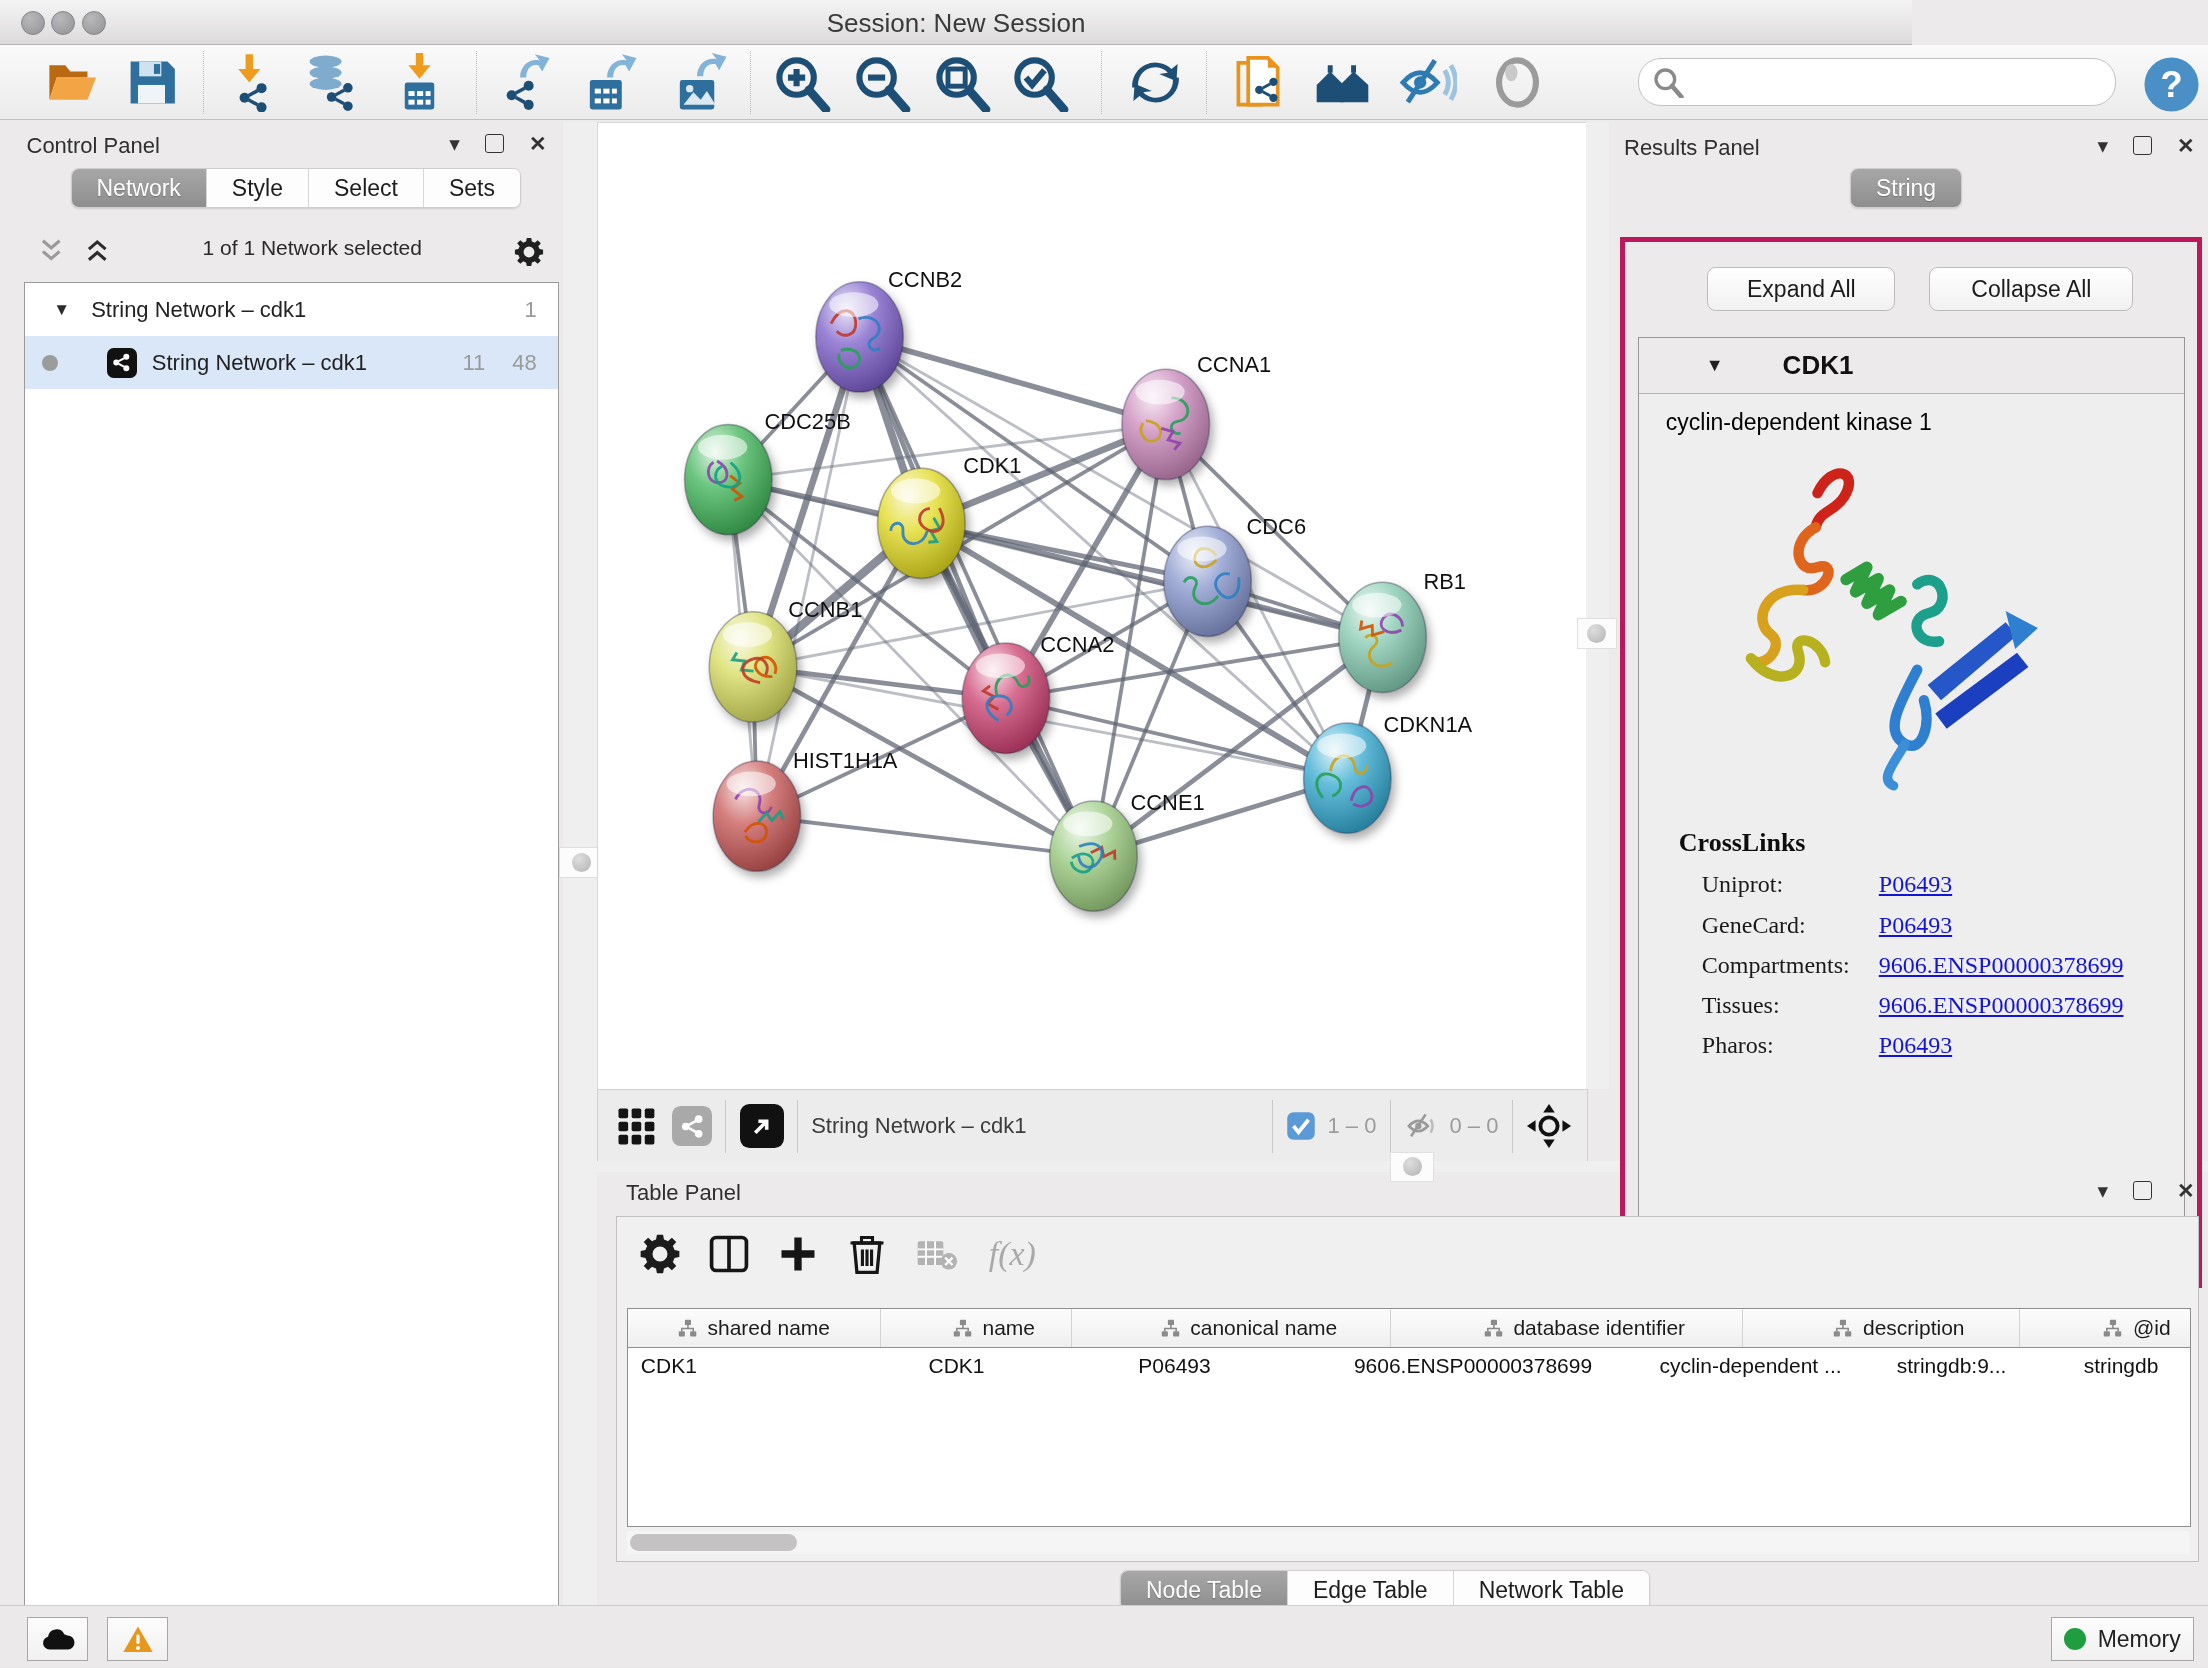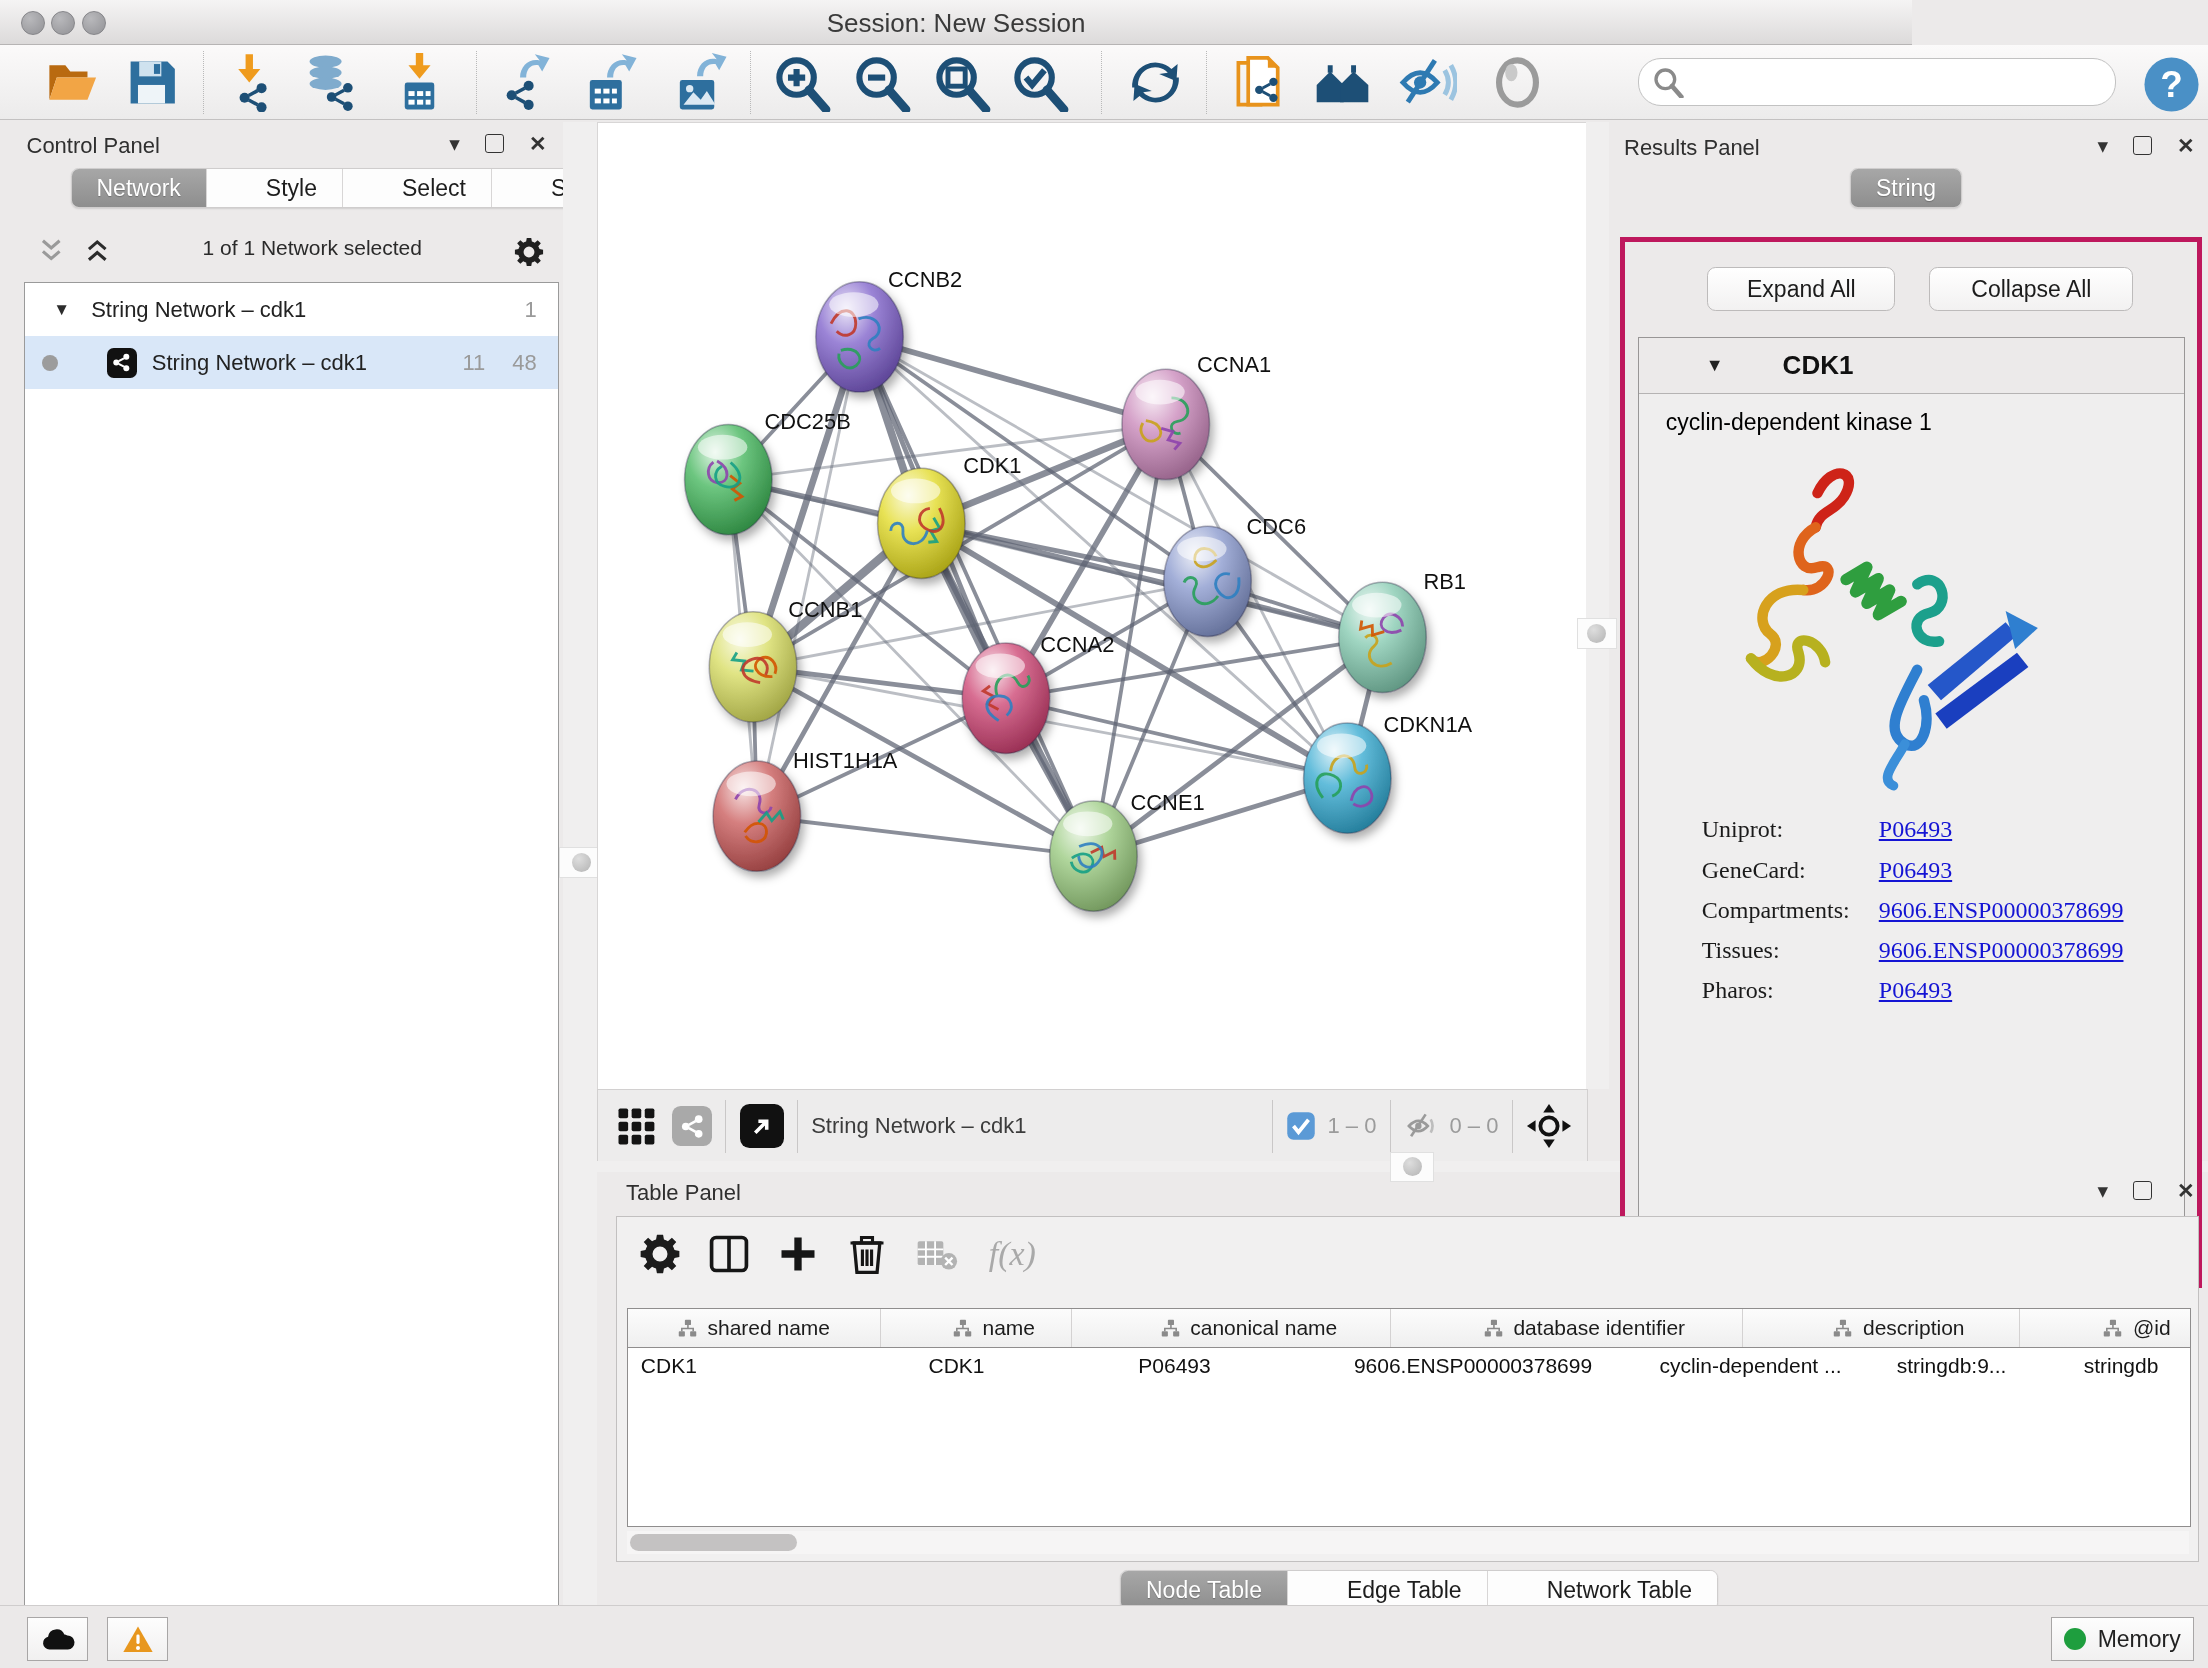--- a/index.html
+++ b/index.html
@@ -20,21 +20,21 @@
   #searchbox{position:absolute;left:1638px;top:13.3px;width:476px;height:46px;background:#fff;
              border:1px solid #c2c2c2;border-radius:23px;}
   #searchbox input{position:absolute;left:53px;top:3.8px;width:399px;height:34px;border:0;outline:0;
                    font-size:21px;font-family:inherit;background:transparent;}
   
   .panel-title{font-size:22px;color:#2f2f2f;}
   .winicons{position:absolute;display:flex;gap:25px;align-items:center;}
   .wi{font-size:21px;color:#333;line-height:1;cursor:pointer;}
   .wi.box{width:17px;height:17px;border:1.9px solid #333;border-radius:2.9px;}
   .seg{display:flex;background:#fdfdfd;border:1px solid #cfcdcd;border-radius:7.6px;overflow:hidden;
-       box-shadow:0 1px 1.9px rgba(0,0,0,.12);gap:34px;}
+       box-shadow:0 1px 1.9px rgba(0,0,0,.12);}
   .seg .tab{padding:5.7px 25px;font-size:23px;color:#1d1d1d;background:#fdfdfd;border-right:1px solid #d8d6d6;
             cursor:pointer;white-space:nowrap;}
   .seg .tab:last-child{border-right:0;}
   .seg .tab.active{background:linear-gradient(#a7a7a7,#8e8e8e);color:#fff;text-shadow:0 1px 1px rgba(0,0,0,.25);}
   
   #controlpanel{left:9.5px;top:122px;width:554px;height:1489px;}
   #cp-tree{position:absolute;left:14.3px;top:160px;width:533px;height:1324px;background:#fff;
            border:1px solid #9a9a9a;}
   .treerow{position:relative;height:53px;display:flex;align-items:center;font-size:22px;}
   .treerow.sel{background:#d9e7f8;}
@@ -597,20 +597,21 @@
             <path d="M60,216 C82,246 118,238 110,210 C102,188 135,196 138,220" stroke="#b7b11f" stroke-width="11"></path>
             <path d="M160,133 L182,120 L170,146 L194,132 L182,158 L206,144 L194,170 L218,156" stroke="#2f9e3f" stroke-width="12"></path>
             <path d="M235,138 C262,120 272,163 248,168 C224,173 234,203 258,198" stroke="#1ca08c" stroke-width="11"></path>
             <path d="M235,228 C215,266 200,293 222,306 C240,316 250,286 242,260" stroke="#2f7fd0" stroke-width="11"></path>
             <path d="M222,306 C210,328 195,343 210,350" stroke="#3b8fd9" stroke-width="10"></path>
           </g>
           <polygon points="246,244 328,178 340,192 260,260" fill="#2557c9"></polygon>
           <polygon points="254,274 340,210 352,225 266,290" fill="#1a3fbf"></polygon>
           <polygon points="328,166 362,184 338,206" fill="#2f7fd0"></polygon>
         </svg>
+        <div class="serif" style="margin:25px 0 0 40px;font-size:26px;font-weight:bold;color:#0d0d0d">CrossLinks</div>
         <div id="xl-rows" class="serif">
             <div class="xl-row">
               <span class="xl-label">Uniprot:</span>
               <span class="xl-link">P06493</span>
             </div>
             <div class="xl-row">
               <span class="xl-label">GeneCard:</span>
               <span class="xl-link">P06493</span>
             </div>
             <div class="xl-row">

